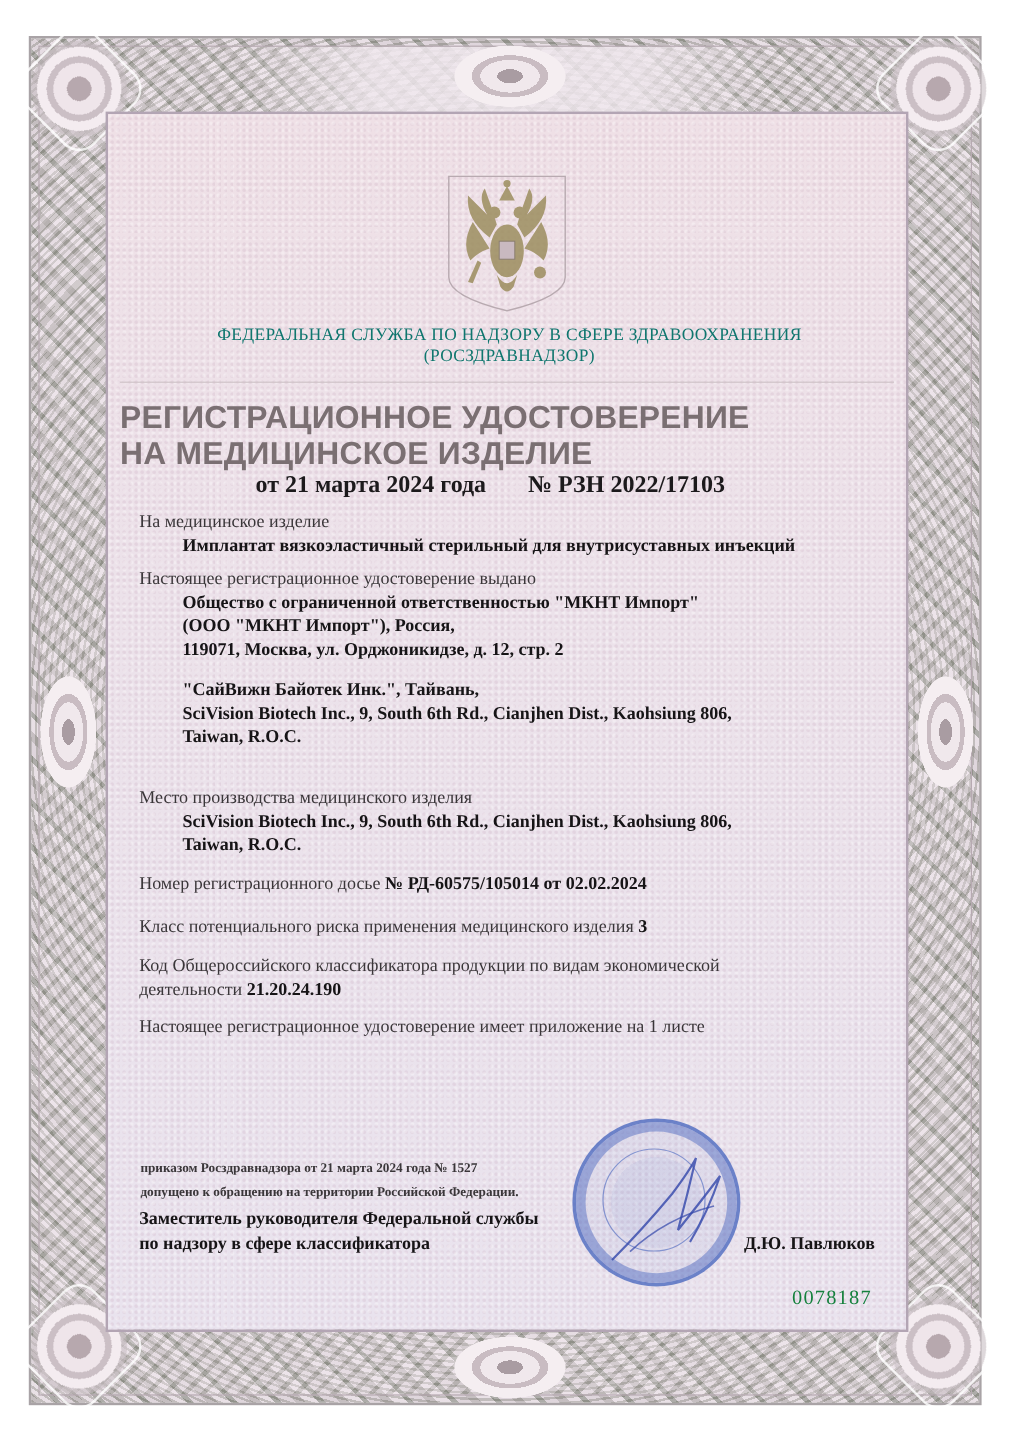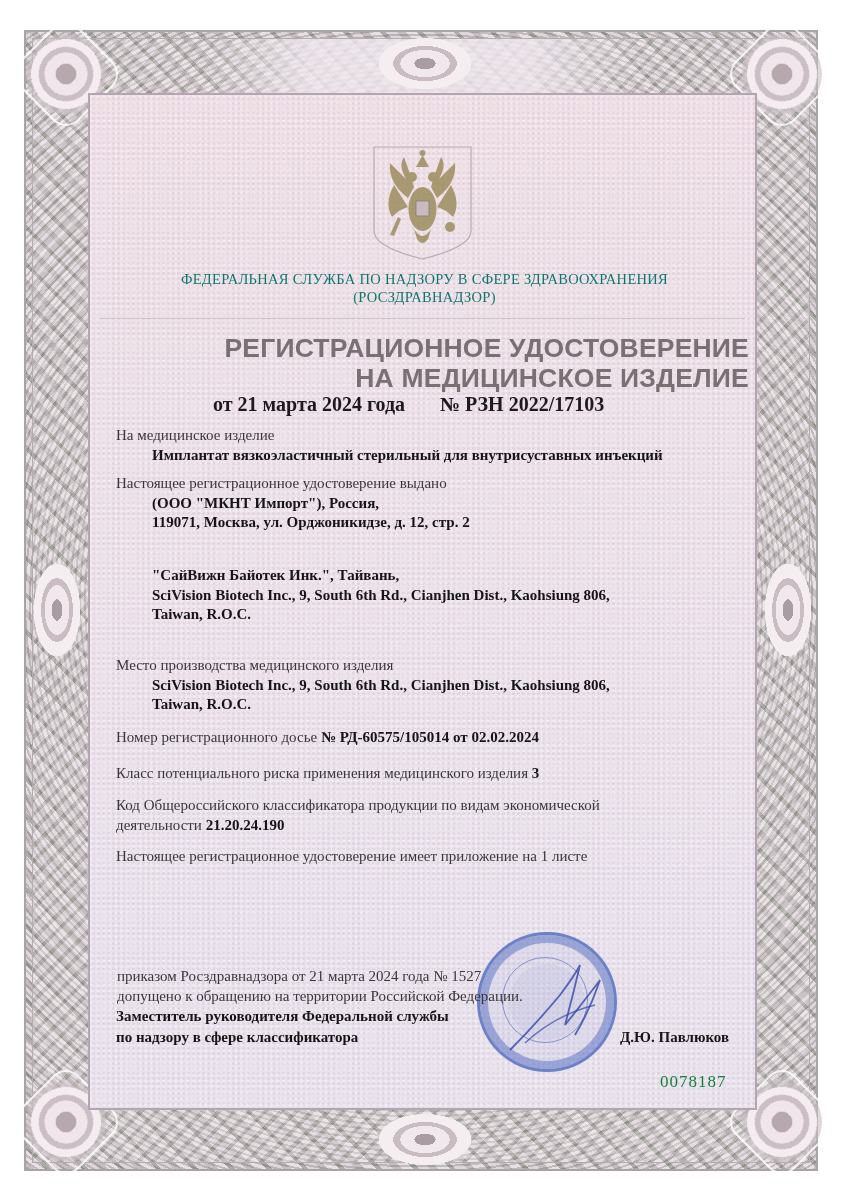--- a/index.html
+++ b/index.html
@@ -46,21 +46,21 @@
     position:absolute; left:370px; top:143px; width:105px; height:120px;
   }
   .agency {
     position:absolute; left:100px; width:649px; text-align:center;
     font-family:"Liberation Serif", serif; color:#0f766e; letter-spacing:0.3px;
   }
   .agency.l1 { top:271px; font-size:14.5px; }
   .agency.l2 { top:289px; font-size:14.5px; }
   .hr { position:absolute; left:100px; width:645px; top:318px; height:1px; background:#cfc2c8; }
   .title {
-    position:absolute; left:100px; width:649px; text-align:right;
+    position:absolute; left:100px; width:649px; text-align:left;
     font-family:"Liberation Sans", sans-serif; font-weight:bold; color:#7a6f72;
     font-size:26.5px; letter-spacing:0.2px;
   }
   .title.t1 { top:333px; }
   .title.t2 { top:363px; }
   .date-line { position:absolute; top:393px; font-weight:bold; font-size:20px; color:#1c1a1c; }
   .date { left:213px; }
   .number { left:440px; }
   .blk { position:absolute; left:116px; width:630px; font-size:15px; line-height:19.5px; }
   .lbl { color:#3a3639; }
@@ -70,21 +70,21 @@
     position:absolute; left:477px; top:932px; width:134px; height:134px; border-radius:50%;
     border:3px solid rgba(70,100,190,0.75);
     box-shadow: inset 0 0 0 6px rgba(255,255,255,0), inset 0 0 0 8px rgba(70,100,190,0.45);
     background: radial-gradient(circle, rgba(90,120,200,0.15) 0 40%, rgba(90,120,200,0.08) 40% 100%);
   }
   .stamp-inner {
     position:absolute; left:22px; top:22px; width:84px; height:84px; border-radius:50%;
     border:1.5px solid rgba(70,100,190,0.6);
   }
   .signature { position:absolute; left:505px; top:955px; width:110px; height:100px; }
-  .footer-lbl { position:absolute; left:117px; font-size:15px; color:#3a3639; }
+  .footer-lbl { position:absolute; left:117px; font-size:11px; color:#3a3639;font-weight:bold; }
   .footer-bold { position:absolute; left:116px; font-size:15px; font-weight:bold; color:#161416; }
   .signer { position:absolute; left:620px; top:1029px; font-size:15px; font-weight:bold; color:#161416; }
   .serial {
     position:absolute; left:660px; top:1072px; font-family:Liberation Serif, serif;
     font-size:17px; color:#15803d; letter-spacing:1px;
   }
 </style>
 </head>
 <body>
 
@@ -130,20 +130,21 @@
 <div class="date-line date">от 21 марта 2024 года</div>
 <div class="date-line number">№ РЗН 2022/17103</div>
 
 <div class="blk" style="top:426px;">
   <div class="lbl">На медицинское изделие</div>
   <div class="val">Имплантат вязкоэластичный стерильный для внутрисуставных инъекций</div>
 </div>
 
 <div class="blk" style="top:474px;">
   <div class="lbl">Настоящее регистрационное удостоверение выдано</div>
+  <div class="val">Общество с ограниченной ответственностью "МКНТ Импорт"</div>
   <div class="val">(ООО "МКНТ Импорт"), Россия,</div>
   <div class="val">119071, Москва, ул. Орджоникидзе, д. 12, стр. 2</div>
 </div>
 
 <div class="blk" style="top:566px;">
   <div class="val">"СайВижн Байотек Инк.", Тайвань,</div>
   <div class="val">SciVision Biotech Inc., 9, South 6th Rd., Cianjhen Dist., Kaohsiung 806,</div>
   <div class="val">Taiwan, R.O.C.</div>
 </div>
 

